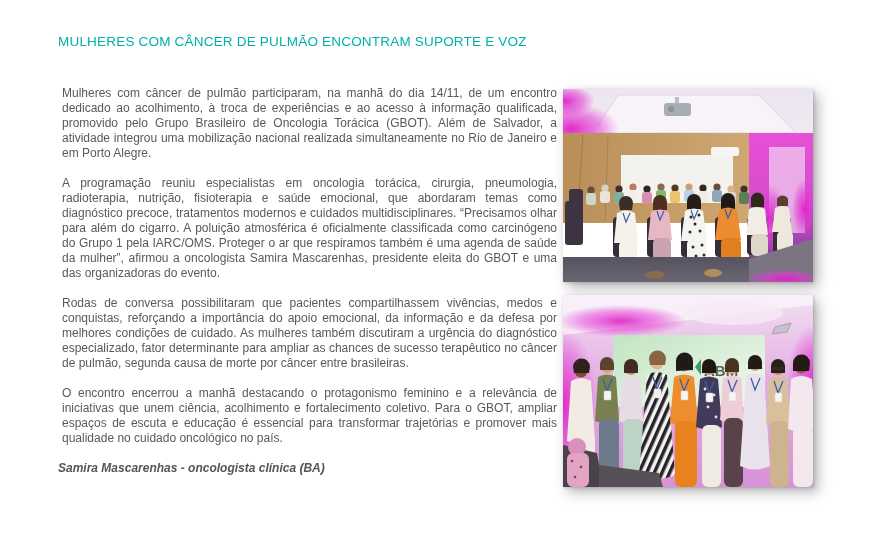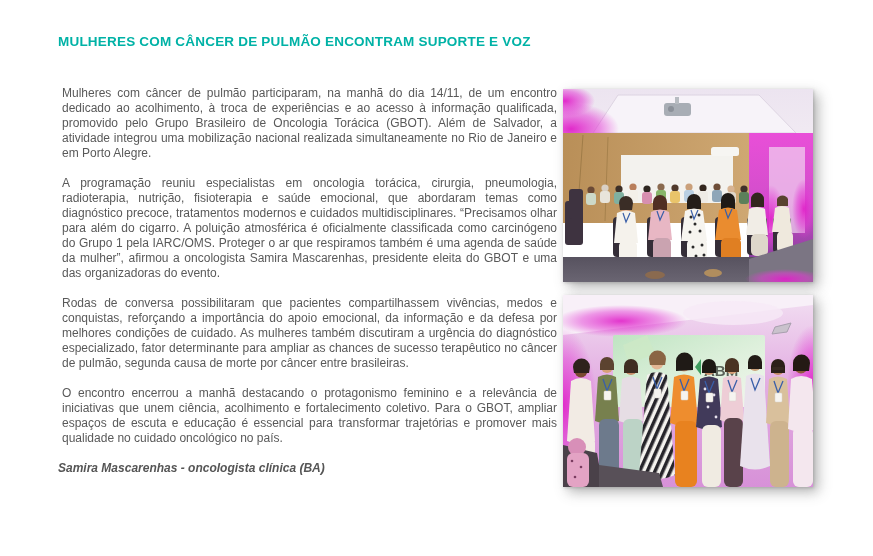--- a/index.html
+++ b/index.html
@@ -11,21 +11,21 @@
     overflow: hidden;
     font-family: "Liberation Sans", sans-serif;
   }
   .headline {
     position: absolute;
     left: 58px;
     top: 34px;
     width: 520px;
     margin: 0;
     font-size: 13.5px;
-    font-weight: bold;
+    font-weight: normal;
     letter-spacing: 0.2px;
     color: #00b2a6;
   }
   .article {
     position: absolute;
     left: 58px;
     top: 86px;
     width: 499px;
     color: #595959;
     font-size: 12px;

